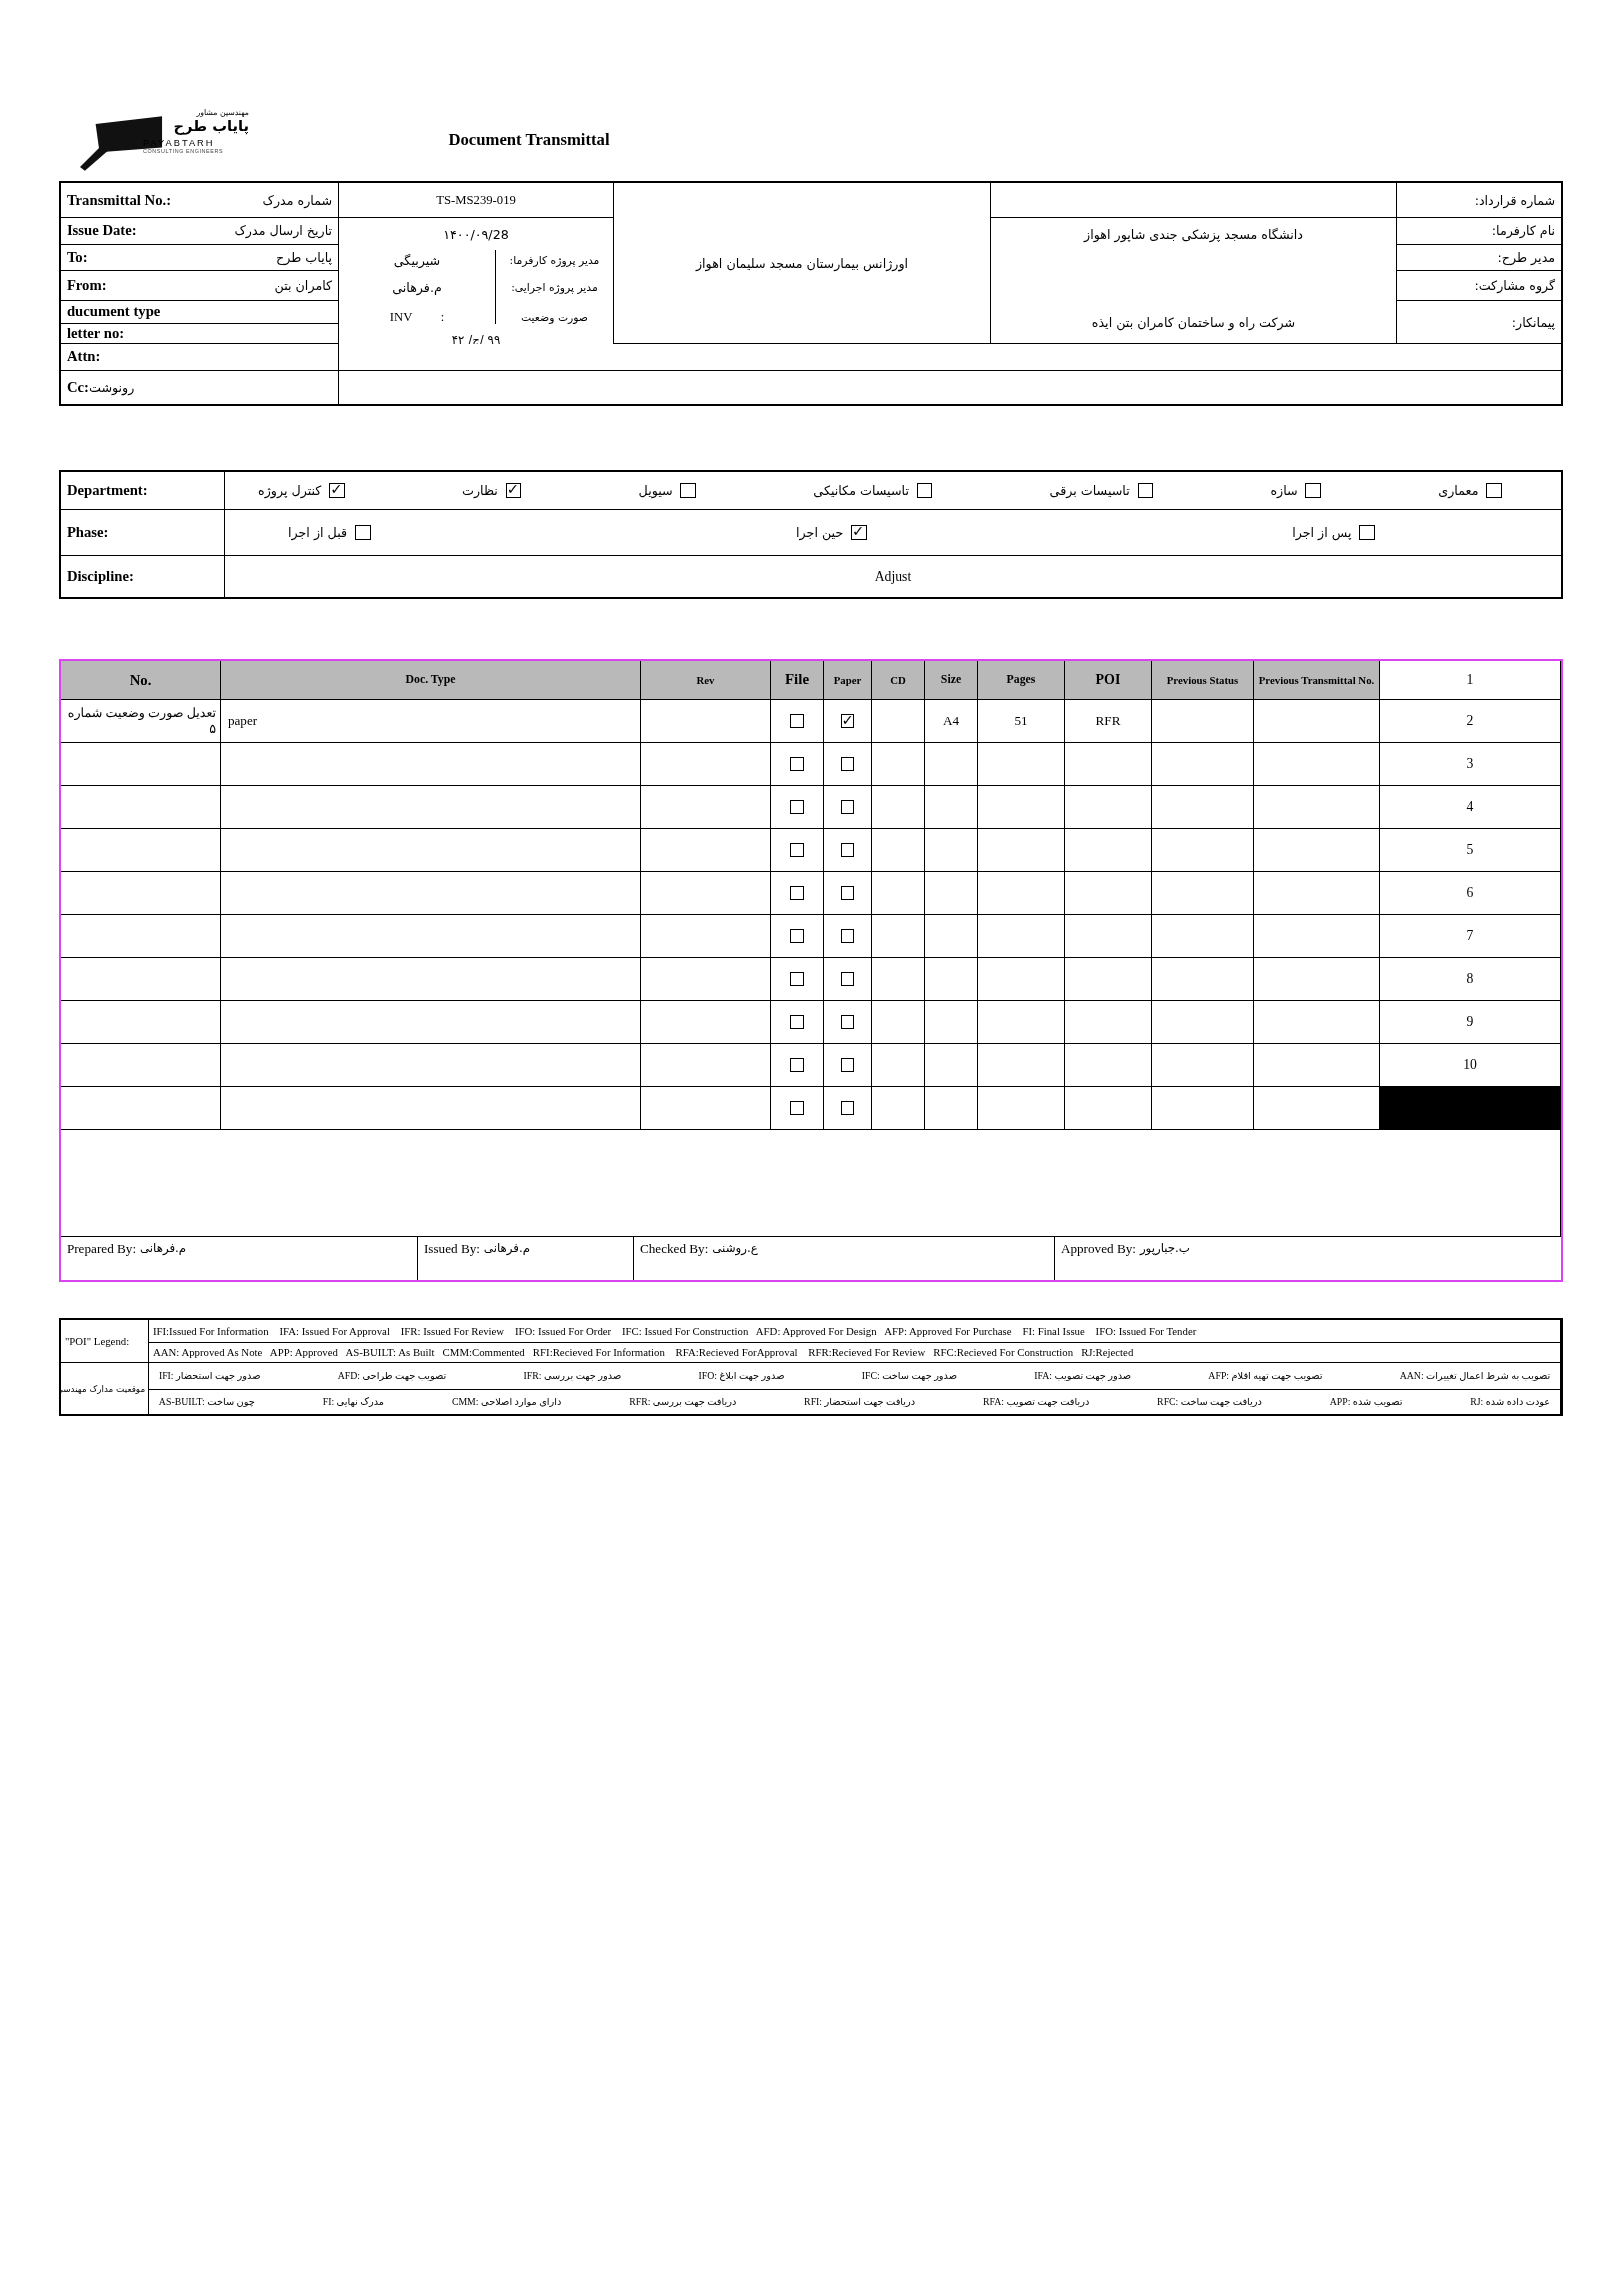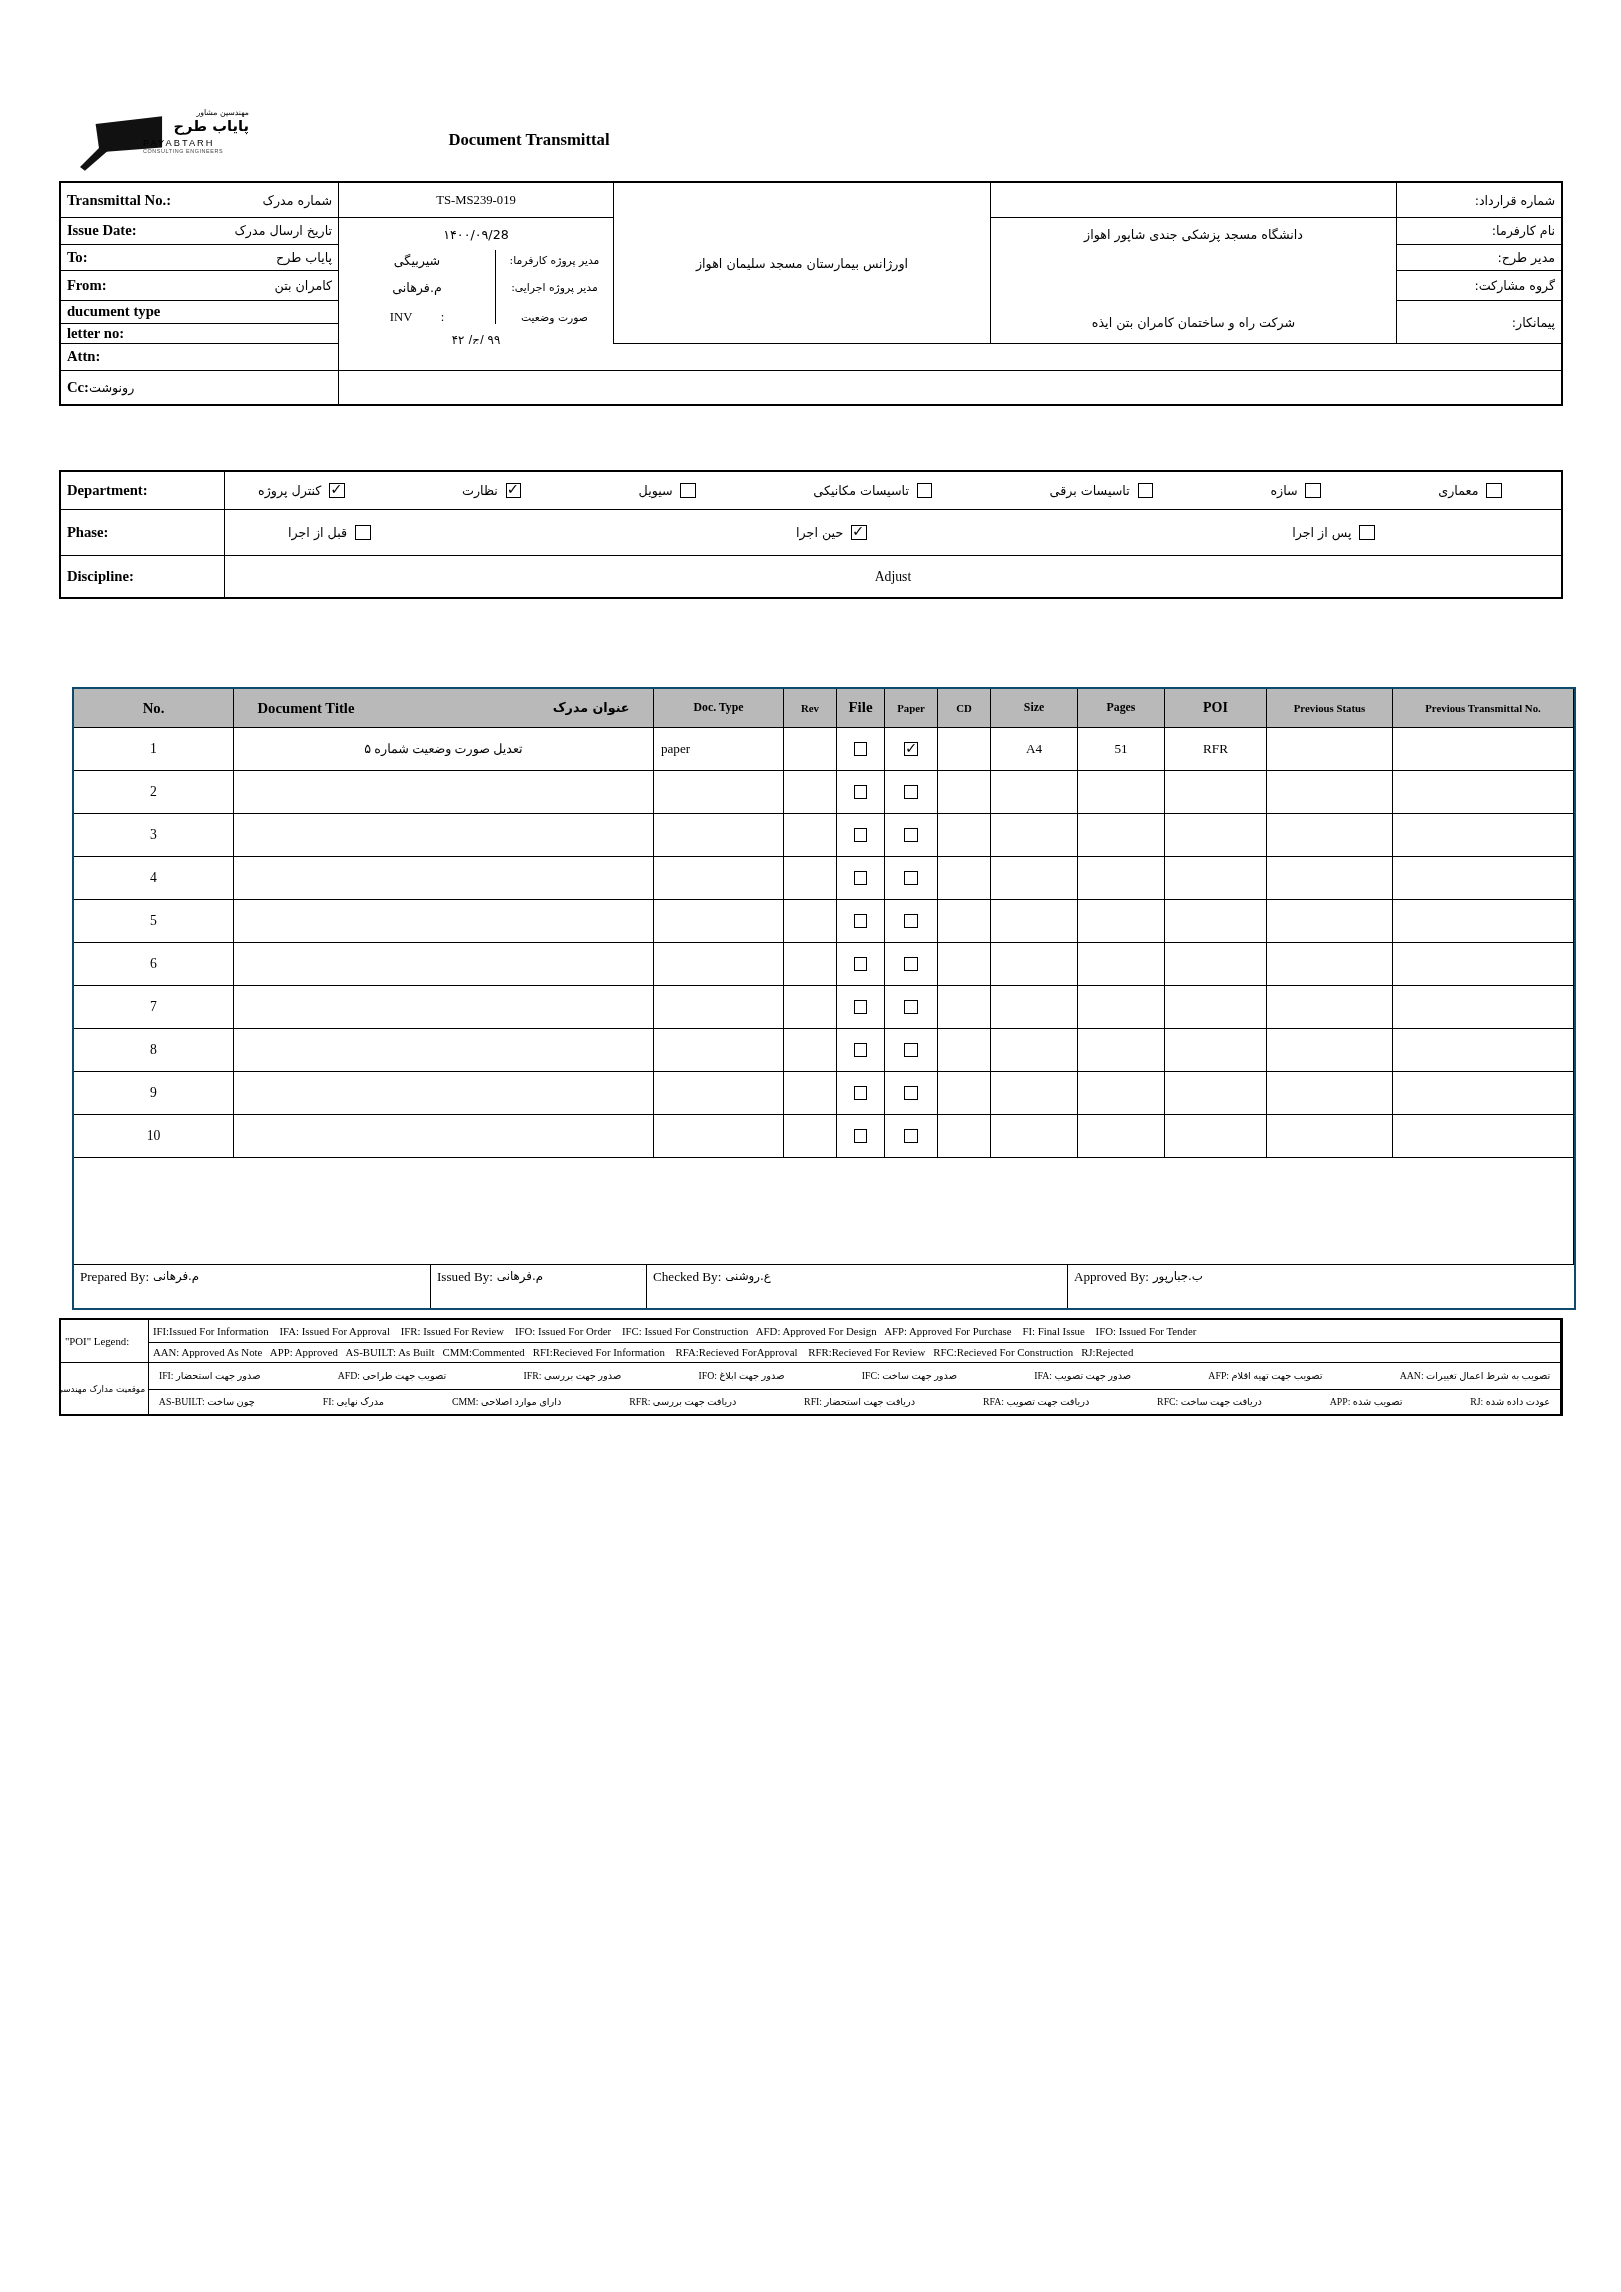--- a/index.html
+++ b/index.html
@@ -47,21 +47,21 @@
   .chk-row.phase{padding:0 186px 0 63px;}
   .chk-item{display:inline-flex;align-items:center;gap:7.8px;}
 
   .cb{display:inline-block;width:13.7px;height:13.7px;border:1.5px solid #000;background:#fff;
       position:relative;flex:0 0 auto;}
   .cb.small{width:11.8px;height:11.8px;border-width:1px;}
   .cb.checked::after{content:"\2713";position:absolute;left:0;top:-3.9px;font-size:14.7px;
                      font-family:"DejaVu Sans",sans-serif;}
 
   
-  .docs-wrap{position:absolute;left:72px;top:659px;width:1500px;border:2px solid #0c4a6e;margin-top:28px;}
+  .docs-wrap{position:absolute;left:59px;top:659px;width:1500px;border:2px solid #d946ef;}
   .docs-grid{grid-template-columns:159px 419px 129px 52px 47px 52px 52px 86px 86px 101px 125px 180px;
              grid-template-rows:38px repeat(10,42px) 106px;}
   .th{background:#b9b9b9;display:flex;align-items:center;justify-content:center;
       font:bold 12.7px "Liberation Serif",serif;text-align:center;line-height:1.15;padding:0 2.9px;overflow:hidden;}
   .td{background:#fff;display:flex;align-items:center;justify-content:center;
       font:13.2px "Liberation Serif",serif;padding:0 3.9px;overflow:hidden;}
   .sig-grid{grid-template-columns:356px 215px 420px 506px;grid-template-rows:43px;border-top:1px solid #000;}
   .sig-cell{background:#fff;display:flex;align-items:flex-start;gap:3.9px;padding:3.9px 5.9px;}
 
   
@@ -204,24 +204,20 @@
         </span>
       </div>
 
     <div class="c en15" style="grid-area:3/1;font-weight:bold">Discipline:</div>
     <div class="c center en13" style="grid-area:3/2;font-size:13.7px">Adjust</div>
   </div>
 
   <div class="docs-wrap">
     <div class="grid docs-grid">
       <div class="th" style="font-size:14.7px">No.</div>
-      <div class="th" style="justify-content:space-between;padding:0 23.5px">
-        <span style="font-size:14.7px">Document Title</span>
-        <span class="fffa" dir="rtl">عنوان مدرک</span>
-      </div>
       <div class="th" style="font-size:11.8px">Doc. Type</div>
       <div class="th" style="font-size:10.8px">Rev</div>
       <div class="th" style="font-size:15px">File</div>
       <div class="th" style="font-size:10.8px">Paper</div>
       <div class="th" style="font-size:10.8px">CD</div>
       <div class="th" style="font-size:11.8px">Size</div>
       <div class="th" style="font-size:11.8px">Pages</div>
       <div class="th" style="font-size:14px">POI</div>
       <div class="th" style="font-size:10.8px">Previous Status</div>
       <div class="th" style="font-size:10.8px">Previous Transmittal No.</div>

